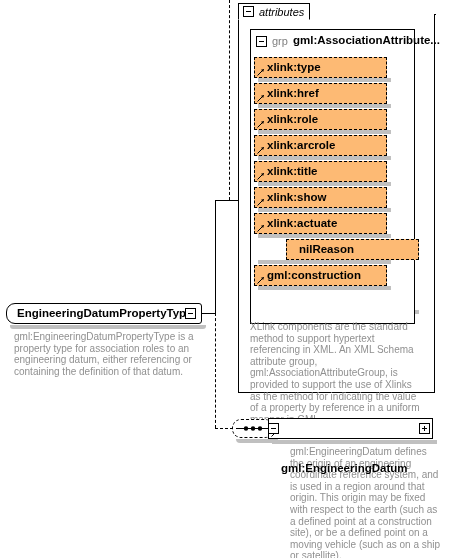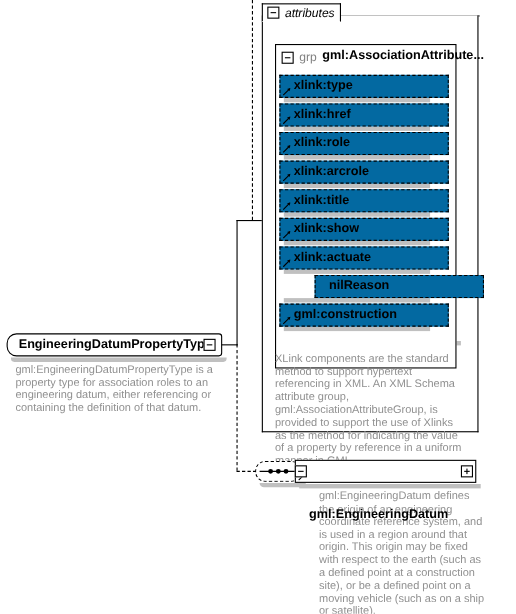--- a/index.html
+++ b/index.html
@@ -81,24 +81,24 @@
   }
   #group-header .gname{
     position:absolute;left:42px;top:4px;
     font-size:11.5px;font-weight:bold;color:#000;
     white-space:nowrap;
   }
 
   
   .attr{
     position:absolute;left:3px;
-    width:154px;height:21px;
+    width:133px;height:21px;
     border:1px dashed #000;
     box-sizing:border-box;
-    background:#0369a1;
+    background:#fdba74;
   }
   .attr .aname{
     position:absolute;left:12px;top:3px;
     font-size:11.5px;font-weight:bold;color:#000;
     white-space:nowrap;
   }
   .attr .arrow{
     position:absolute;left:2px;top:10px;
     width:8px;height:8px;
   }
@@ -195,21 +195,21 @@
 
 <div class="abs" id="attributes-tab">
   <span class="toggle"></span>
   <span class="lbl">attributes</span>
 </div>
 
 <div class="abs" id="attributes-box">
 
   <div class="shadow" id="group-shadow" style="left:15px;top:296px;"></div>
 
-  <div class="abs" id="group-box" style="left:11px;top:26px;">
+  <div class="abs" id="group-box" style="left:11px;top:15px;">
 
     <div id="group-header">
       <span class="toggle"></span>
       <span class="grp">grp</span>
       <span class="gname">gml:AssociationAttribute...</span>
     </div>
 
     <div class="attrsh" style="top:48px;"></div>
     <div class="attr" style="top:27px;">
       <svg class="arrow" viewBox="0 0 8 8">

